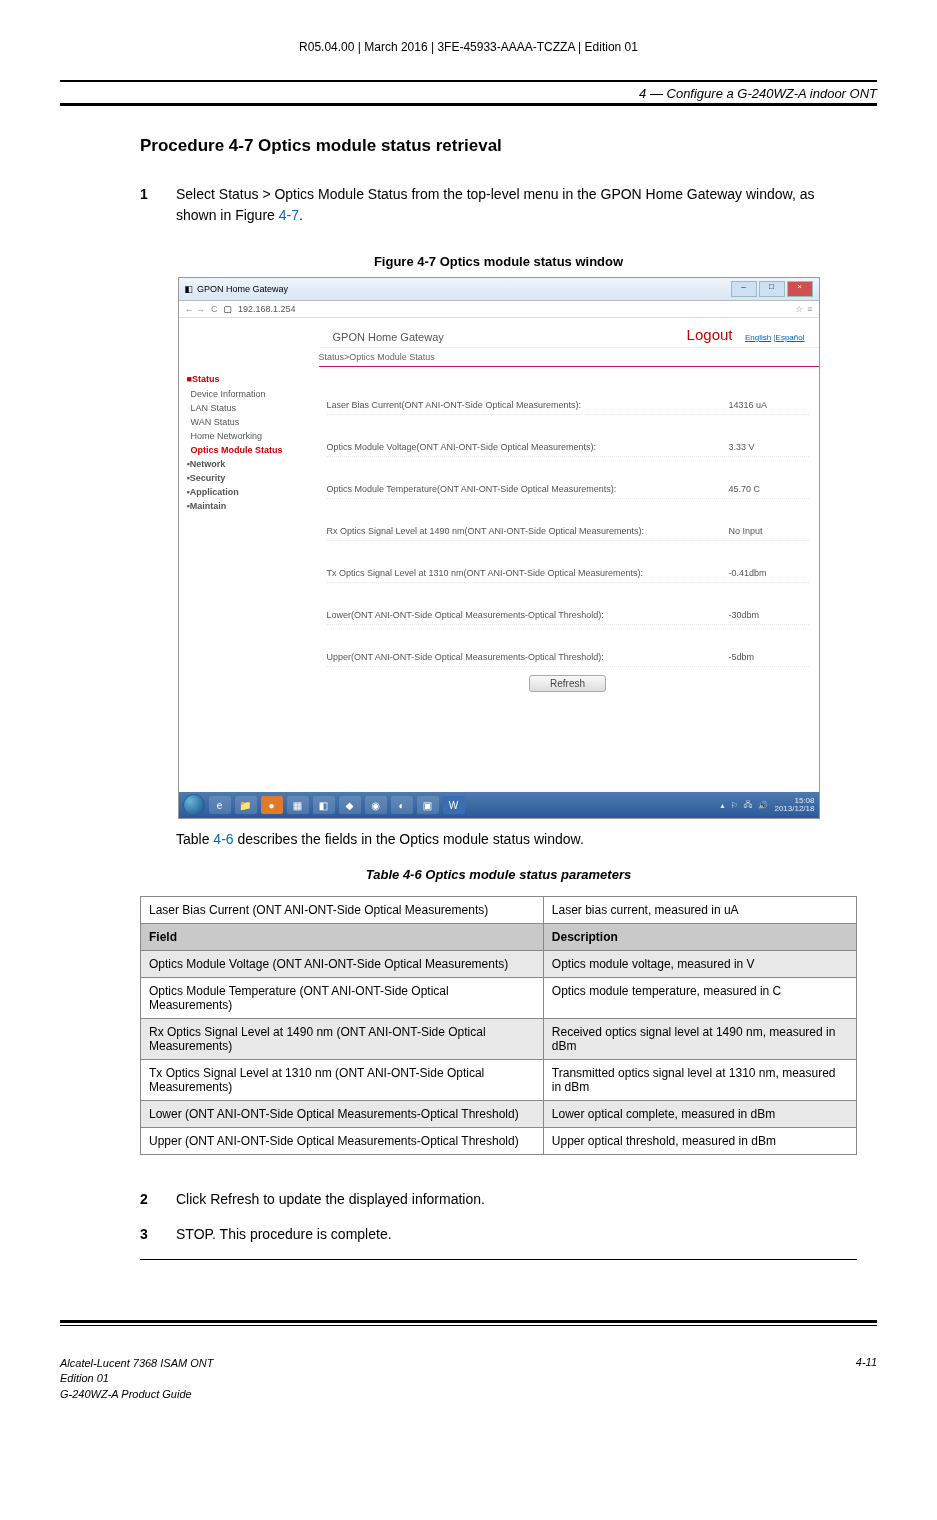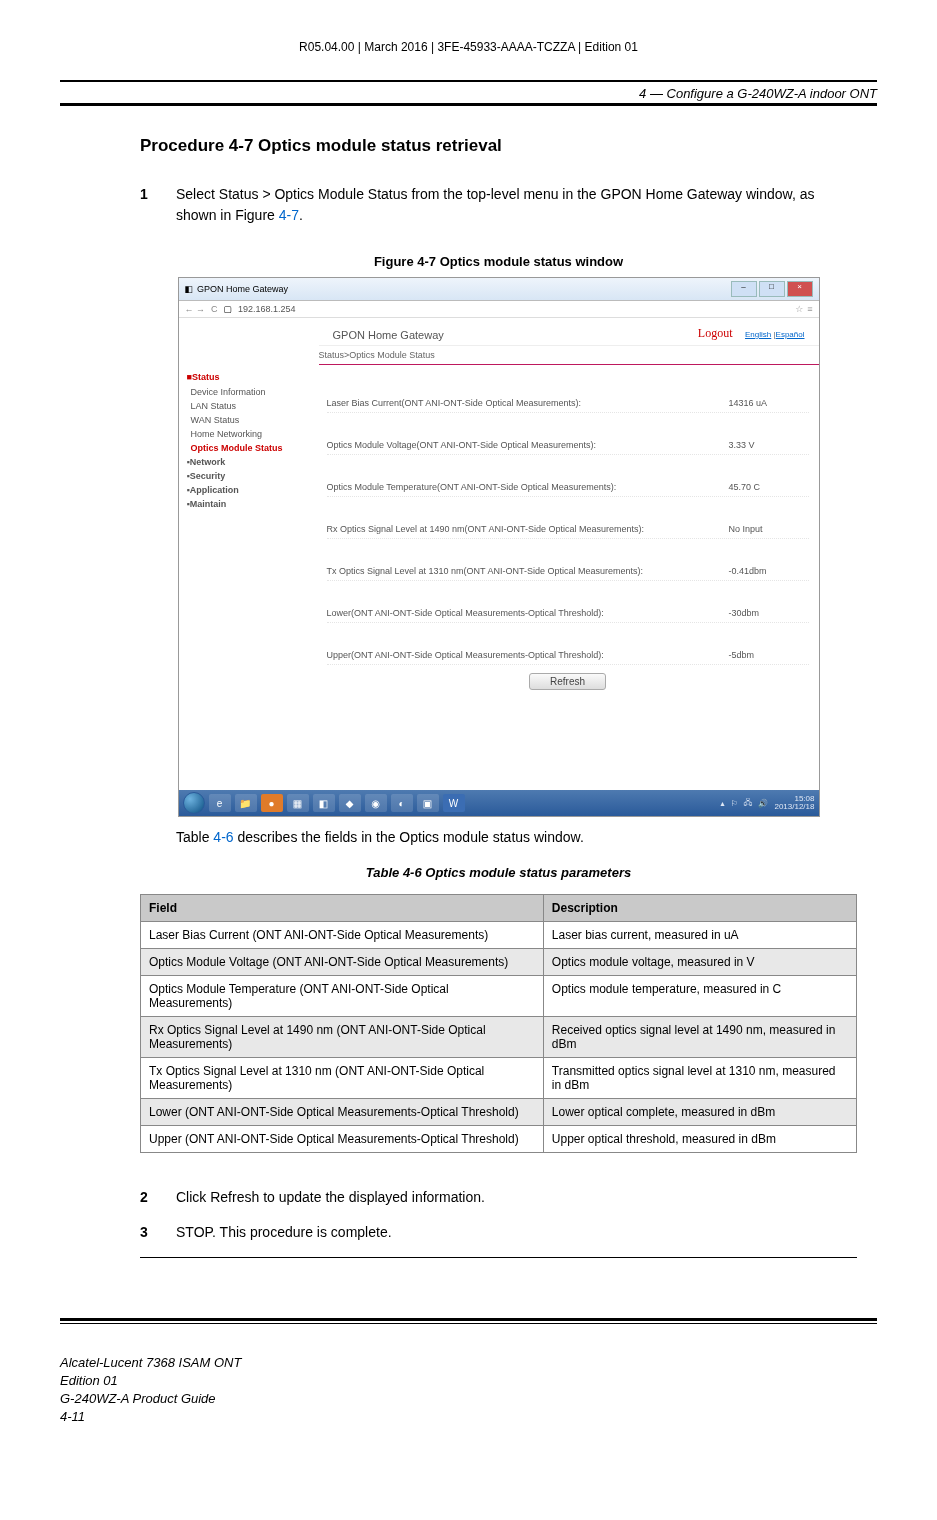--- a/index.html
+++ b/index.html
@@ -95,21 +95,21 @@
   .url-text { color:#555; }
   .url-icons { margin-left:auto; color:#999; display:flex; gap:4px; }
   .page-header {
     padding: 8px 14px 4px 14px;
     display:flex;
     justify-content: space-between;
     align-items: flex-end;
   }
   .page-header .lang { color:#666; font-size:8px; }
   .page-header .lang a { color: #0066cc; text-decoration: underline; }
-  .page-header .logout { color: #c00; font-size:12px;font-family:Liberation Serif, serif; }
+  .page-header .logout { color: #c00; font-size:15px; }
   .page-brand { font-size: 11px; color:#555; margin-left: 140px; }
   .breadcrumb {
     margin-left: 140px;
     padding: 4px 0;
     color:#666;
     border-top:1px solid #eee;
     border-bottom:1px solid #be185d;
   }
   .page-body {
     display:flex;
@@ -220,25 +220,24 @@
   table.params tr.alt td {
     background: #e8e8e8;
   }
   .end-rule {
     border-top: 1px solid #000;
     margin-top: 10px;
     margin-bottom: 60px;
   }
   .footer {
     display:flex;
-    justify-content: flex-start;
+    justify-content: space-between;
     font-style: italic;
-    font-size: 13px;
+    font-size: 11px;
     margin-top: 30px;
-    flex-direction: column;
   }
   .footer-rule-thick { border-top: 3px solid #000; margin-bottom:2px; }
   .footer-rule-thin { border-top: 1px solid #000; margin-bottom:6px; }
   .footer-left { line-height:1.4; }
 </style>
 </head>
 <body>
 
 <div class="top-header">R05.04.00 | March 2016 | 3FE-45933-AAAA-TCZZA | Edition 01</div>
 <div class="top-rule"></div>
@@ -363,27 +362,27 @@
 
   <div class="after-table-text">
     <span>Table </span><span class="link">4-6</span><span> describes the fields in the Optics module status window.</span>
   </div>
 
   <div class="table-caption">Table 4-6 Optics module status parameters</div>
 
   <table class="params">
     <tbody>
         <tr>
+          <td>Laser Bias Current (ONT ANI-ONT-Side Optical Measurements)</td>
+          <td>Laser bias current, measured in uA</td>
+        </tr>
+    <tr>
       <th>Field</th>
       <th>Description</th>
     </tr>
-    <tr>
-          <td>Laser Bias Current (ONT ANI-ONT-Side Optical Measurements)</td>
-          <td>Laser bias current, measured in uA</td>
-        </tr>
     <tr class="alt">
           <td>Optics Module Voltage (ONT ANI-ONT-Side Optical Measurements)</td>
           <td>Optics module voltage, measured in V</td>
         </tr>
     <tr>
           <td>Optics Module Temperature (ONT ANI-ONT-Side Optical Measurements)</td>
           <td>Optics module temperature, measured in C</td>
         </tr>
     <tr class="alt">
           <td>Rx Optics Signal Level at 1490 nm (ONT ANI-ONT-Side Optical Measurements)</td>

